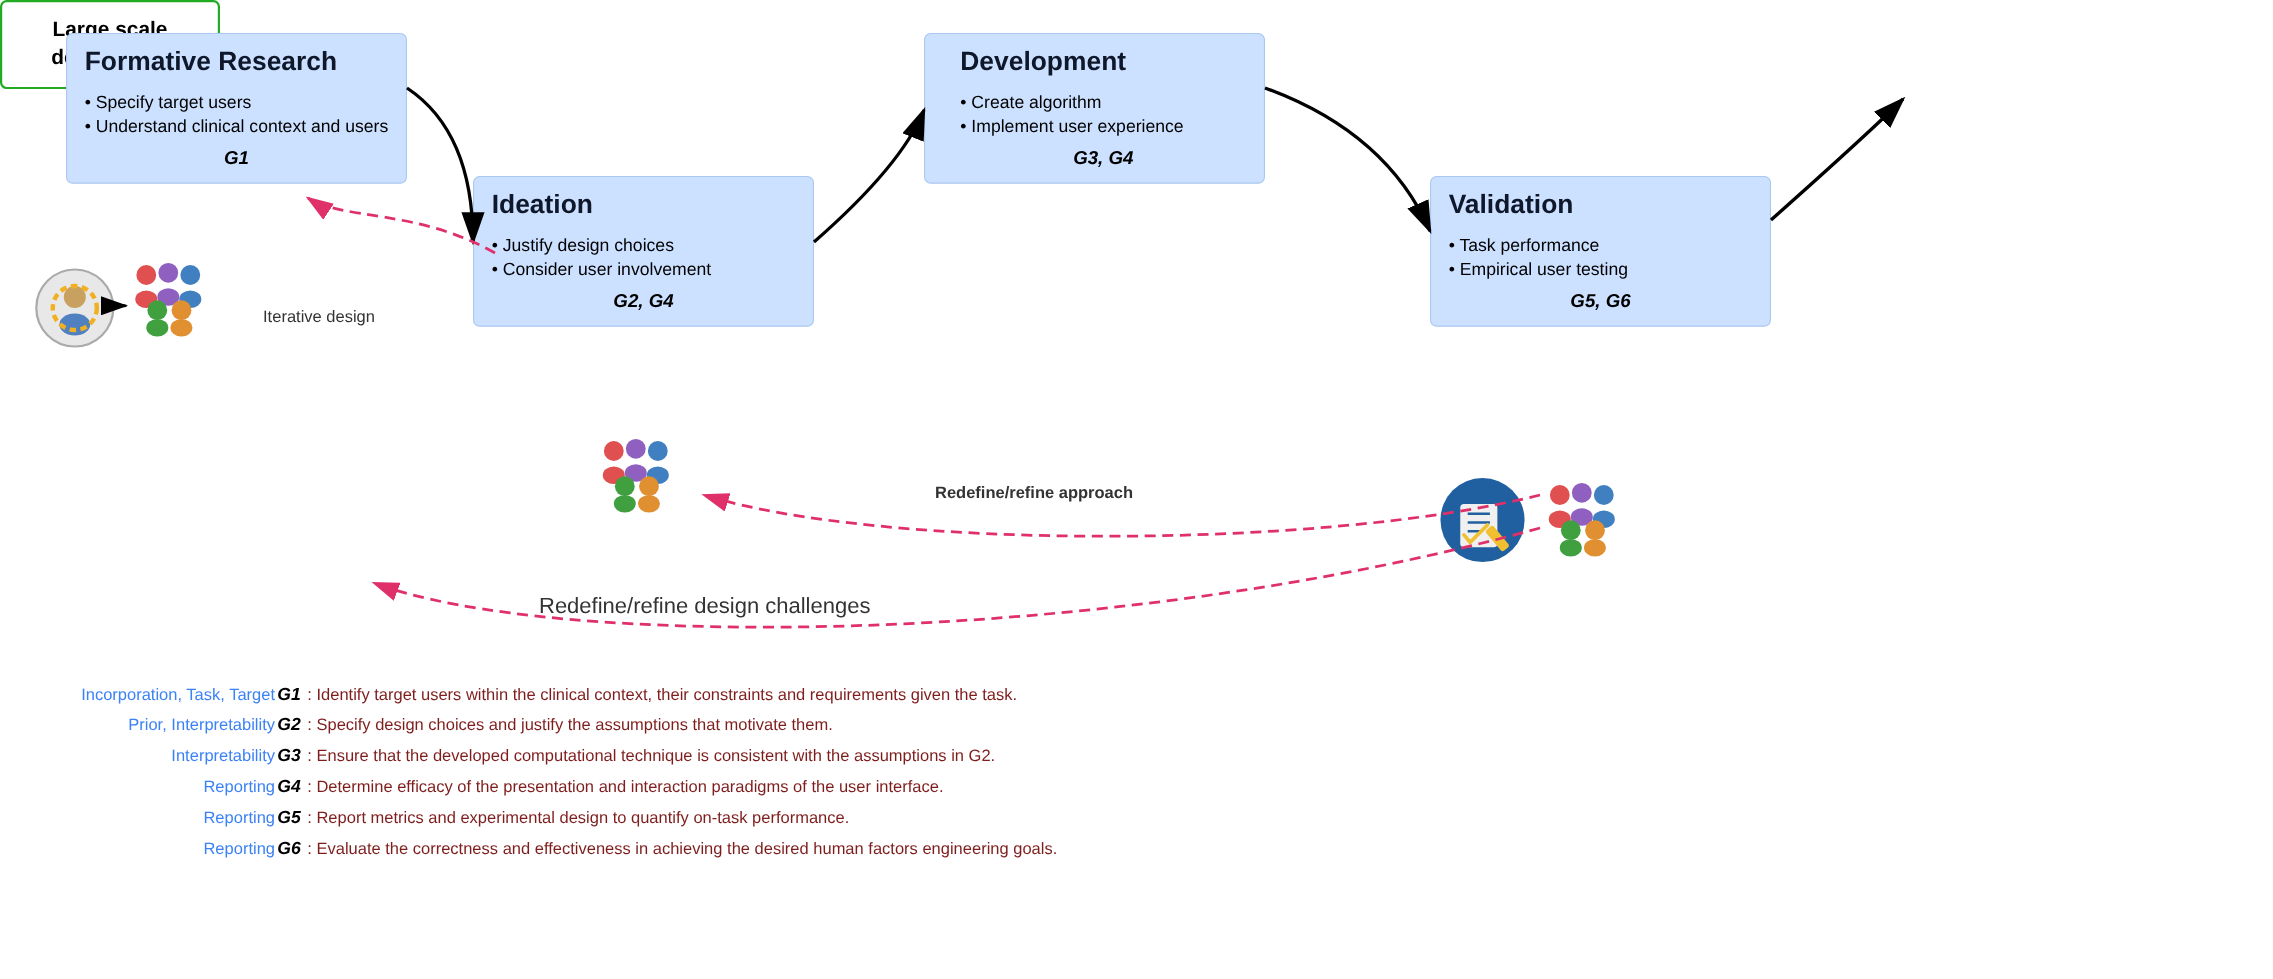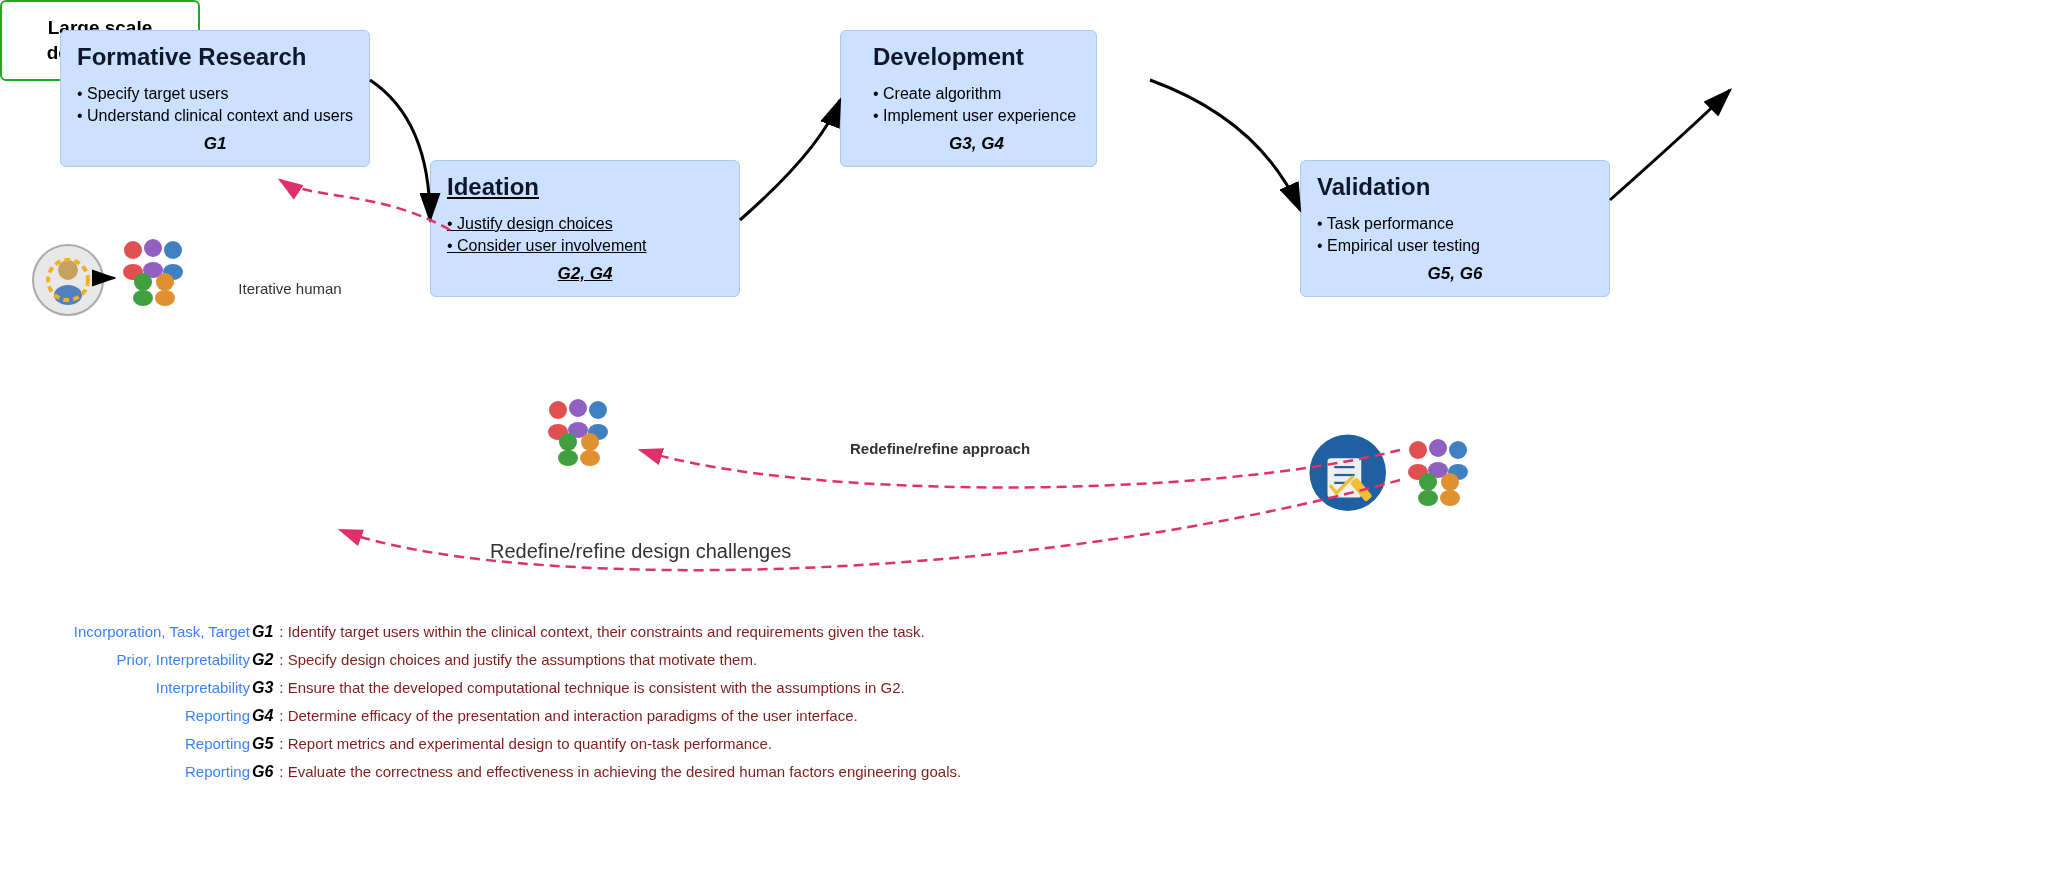--- a/index.html
+++ b/index.html
@@ -64,28 +64,27 @@
       left: 60px;
       top: 30px;
       width: 310px;
     }
 
     
     #box-ideation {
       left: 430px;
       top: 160px;
       width: 310px;
-      text-decoration: underline;
     }
 
     
     #box-development {
       left: 840px;
       top: 30px;
-      width: 257px;
+      width: 310px;
       padding-left: 32px;
     }
 
     
     #box-validation {
       left: 1300px;
       top: 160px;
       width: 310px;
     }
 
@@ -261,21 +260,21 @@
       <li>Task performance</li>
       <li>Empirical user testing</li>
     </ul>
     <span class="goal-label">G5, G6</span>
   </div>
 
   <div id="box-deployment">
     <h3>Large scale deployment</h3>
   </div>
 
-  <div class="label-iterative">Iterative human</div>
+  <div class="label-iterative">Iterative design</div>
 
   <div class="label-redefine-approach">Redefine/refine approach</div>
 
   <div class="label-redefine-design">Redefine/refine design challenges</div>
 
   <div class="icon-gear">
     <svg viewBox="0 0 80 80" xmlns="http://www.w3.org/2000/svg">
 
       <circle cx="40" cy="40" r="35" fill="#e8e8e8" stroke="#aaa" stroke-width="2"></circle>
 

